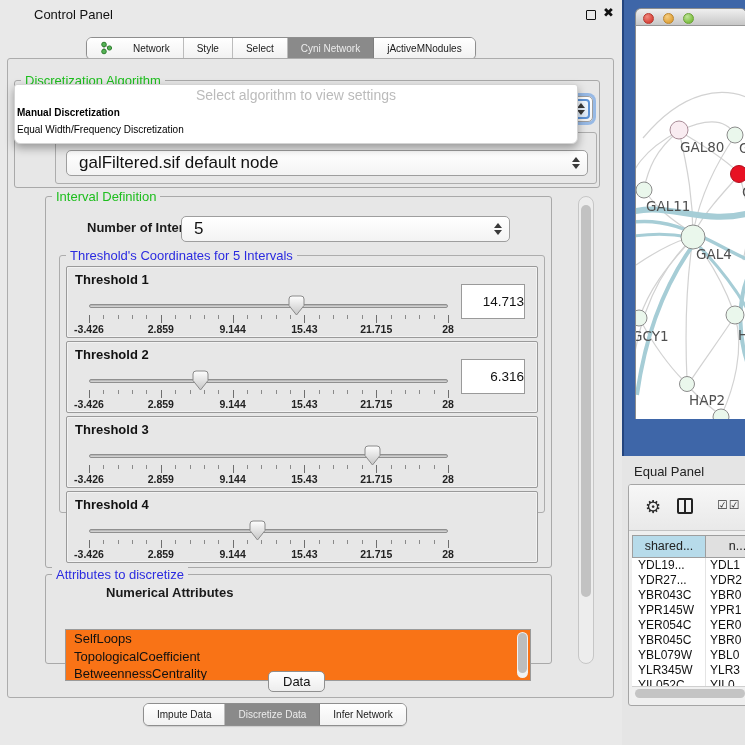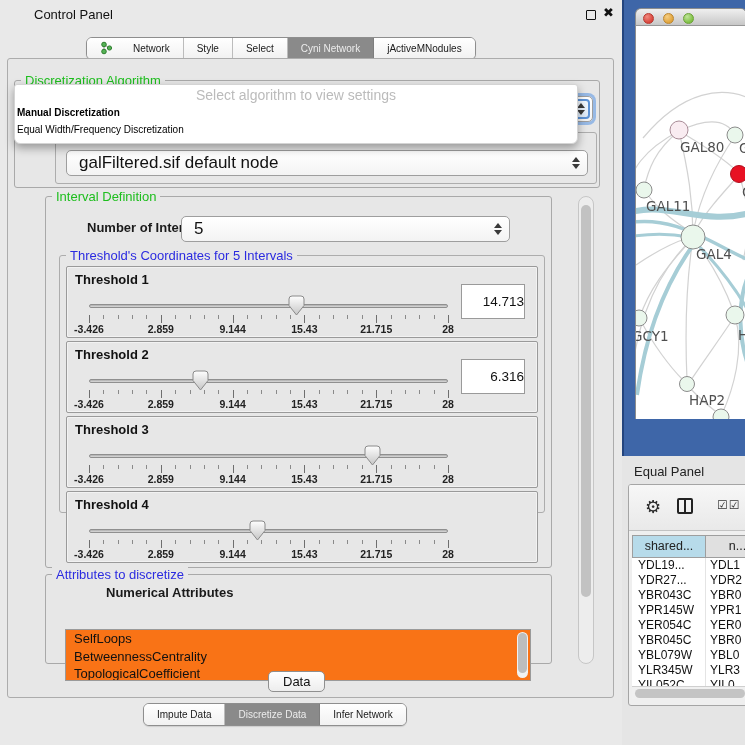--- a/index.html
+++ b/index.html
@@ -254,22 +254,22 @@
     </div>
 
     <div class="group" style="left:45px; top:574px; width:507px; height:90px;">
       <span class="group-title t-blue">Attributes to discretize</span>
       <span style="position:absolute; left:12px; top:10px; font-weight:bold;margin-left:48px;">Numerical Attributes</span>
       <div id="attr-list">
         <div class="mini-scroll">
             <span class="thumb"></span>
           </div>
       <div class="attr-item">SelfLoops</div>
+          <div class="attr-item">TopologicalCoefficient</div>
           <div class="attr-item">BetweennessCentrality</div>
-          <div class="attr-item">TopologicalCoefficient</div>
         </div>
     </div>
 
     <div id="main-scrollbar">
         <span class="thumb"></span>
       </div>
 
     <button class="push-button" style="left:268px; top:671px;">Data</button>
 
     <div id="bottom-tabs" class="seg-bar">

